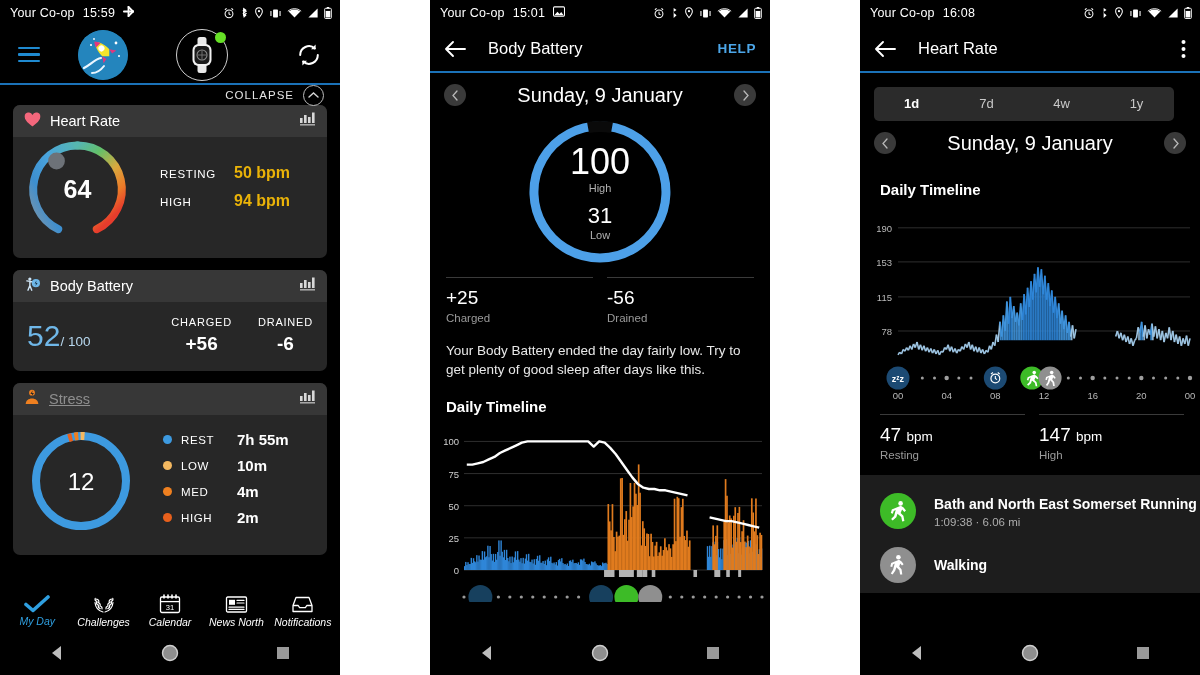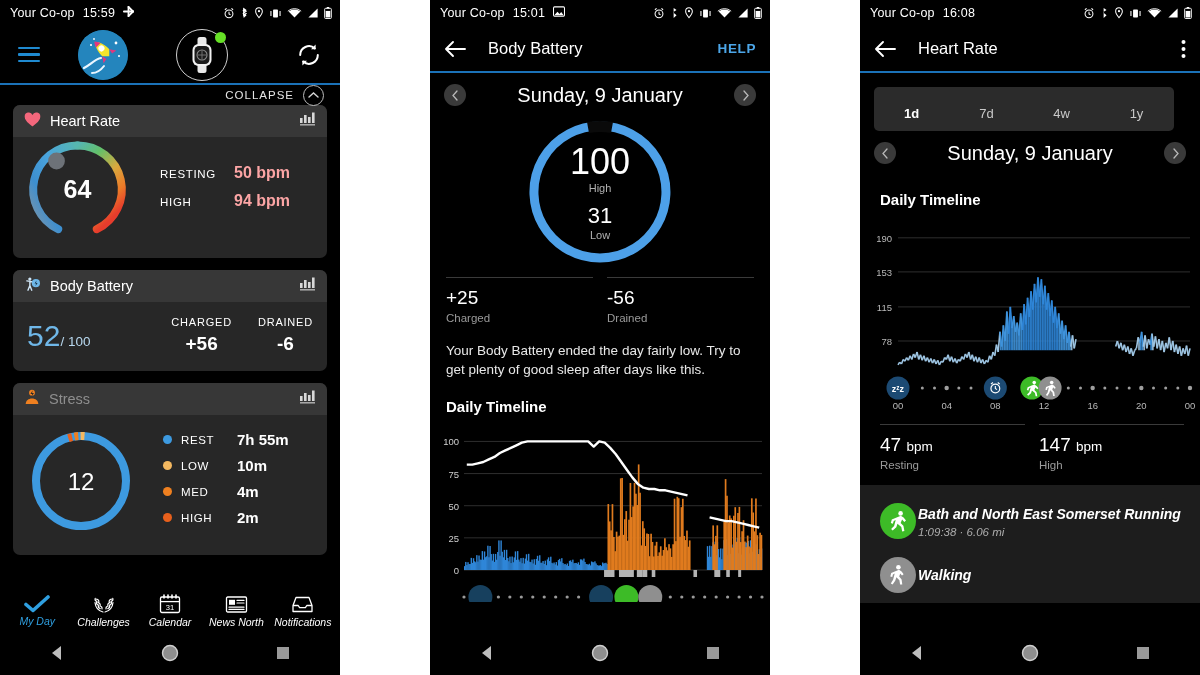--- a/index.html
+++ b/index.html
@@ -61,28 +61,28 @@
   .collapse-circle {
     width: 21px; height: 21px; border-radius: 50%; border: 1.3px solid #bdbdbd;
     display: flex; align-items: center; justify-content: center;
   }
 
   .card { margin: 0 13px 12px 13px; border-radius: 7px; overflow: hidden; background: #272727; }
   .card-head {
     height: 32px; background: #373737; display: flex; align-items: center; padding: 0 11px; gap: 9px;
   }
   .card-head .title { color: #fff; font-size: 14.5px; }
-  .card-head .title.dim { color: #8e8e8e; }
+  .card-head .title.dim { color: #8e8e8e; text-decoration: underline; }
   .card-head .chart-ico { margin-left: auto; }
   .card-body { padding: 0 12px 12px 12px; display: flex; align-items: center; }
 
   .hr-stats { margin-left: 30px; }
   .hr-stat-row { display: flex; align-items: baseline; margin-bottom: 10px; }
   .hr-stat-label { color: #ffffff; font-size: 11.5px; letter-spacing: .7px; width: 74px; }
-  .hr-stat-val { color: #fca5a5; font-size: 16px; font-weight: bold; }
+  .hr-stat-val { color: #eab308; font-size: 16px; font-weight: bold; }
 
   .bb-body { padding: 14px 14px 16px 14px; display: flex; align-items: center; }
   .bb-value { color: #6fb7e8; font-size: 30px; font-weight: 300; line-height: 1; }
   .bb-value .denom { font-size: 13.5px; color: #b8d8ef; }
   .bb-col { margin-left: auto; text-align: center; }
   .bb-col + .bb-col { margin-left: 26px; }
   .bb-col-label { color: #fff; font-size: 11px; letter-spacing: .8px; margin-bottom: 5px; }
   .bb-col-val { color: #fff; font-size: 19px; font-weight: bold; }
 
   .stress-body { padding: 10px 12px 14px 12px; display: flex; align-items: center; }
@@ -127,40 +127,40 @@
   .stat-big { color: #fff; font-size: 19px; font-weight: 300; }
   .stat-sub { color: #9a9a9a; font-size: 11.5px; margin-top: 3px; }
 
   .advice { margin: 17px 16px 0 16px; color: #e8e8e8; font-size: 13.5px; line-height: 1.42; }
   .section-title { margin: 19px 16px 0 16px; color: #fff; font-size: 15px; font-weight: bold; }
 
   .mid-chart { margin: 12px 0 0 0; position: relative; height: 160px; }
 
   
   .segbar {
-    margin: 14px 26px 0 14px; height: 44px; background: #2b2b2b; border-radius: 5px;
-    display: flex; align-items: flex-end; overflow: hidden;
+    margin: 14px 26px 0 14px; height: 34px; background: #2b2b2b; border-radius: 5px;
+    display: flex; align-items: center; overflow: hidden;
   }
   .seg { flex: 1; text-align: center; color: #c9c9c9; font-size: 13px; line-height: 34px; }
   .seg.active { color: #ffffff; font-weight: bold; }
 
   .hr-section-title { margin: 16px 16px 0 20px; color: #fff; font-size: 15px; font-weight: bold; }
   .hr-chart { margin-top: 8px; position: relative; height: 200px; }
 
   .hr-split { display: flex; margin: 8px 16px 0 20px; }
   .hr-half { flex: 1; padding-top: 9px; border-top: 1px solid #3a3a3a; }
   .hr-half + .hr-half { margin-left: 14px; }
   .hr-big { color: #fff; font-size: 19px; font-weight: 300; }
   .hr-big .unit { font-size: 13.5px; }
   .hr-sub { color: #9a9a9a; font-size: 11.5px; margin-top: 3px; }
 
   .act-list { margin-top: 14px; background: #1d1d1d; padding: 10px 0 0 0; }
   .act-row { display: flex; align-items: center; padding: 8px 14px 10px 20px; }
   .act-ico { width: 36px; height: 36px; border-radius: 50%; display: flex; align-items: center; justify-content: center; flex: 0 0 auto; }
-  .act-txt { margin-left: 2px; min-width: 0; font-style: italic; }
+  .act-txt { margin-left: 18px; min-width: 0; }
   .act-name { color: #fff; font-size: 14px; font-weight: bold; white-space: nowrap; }
   .act-meta { color: #adadad; font-size: 11.5px; margin-top: 3px; }
 </style>
 </head>
 <body>
 
 <div class="stage">
 
   <div class="panel panel-left">
 

